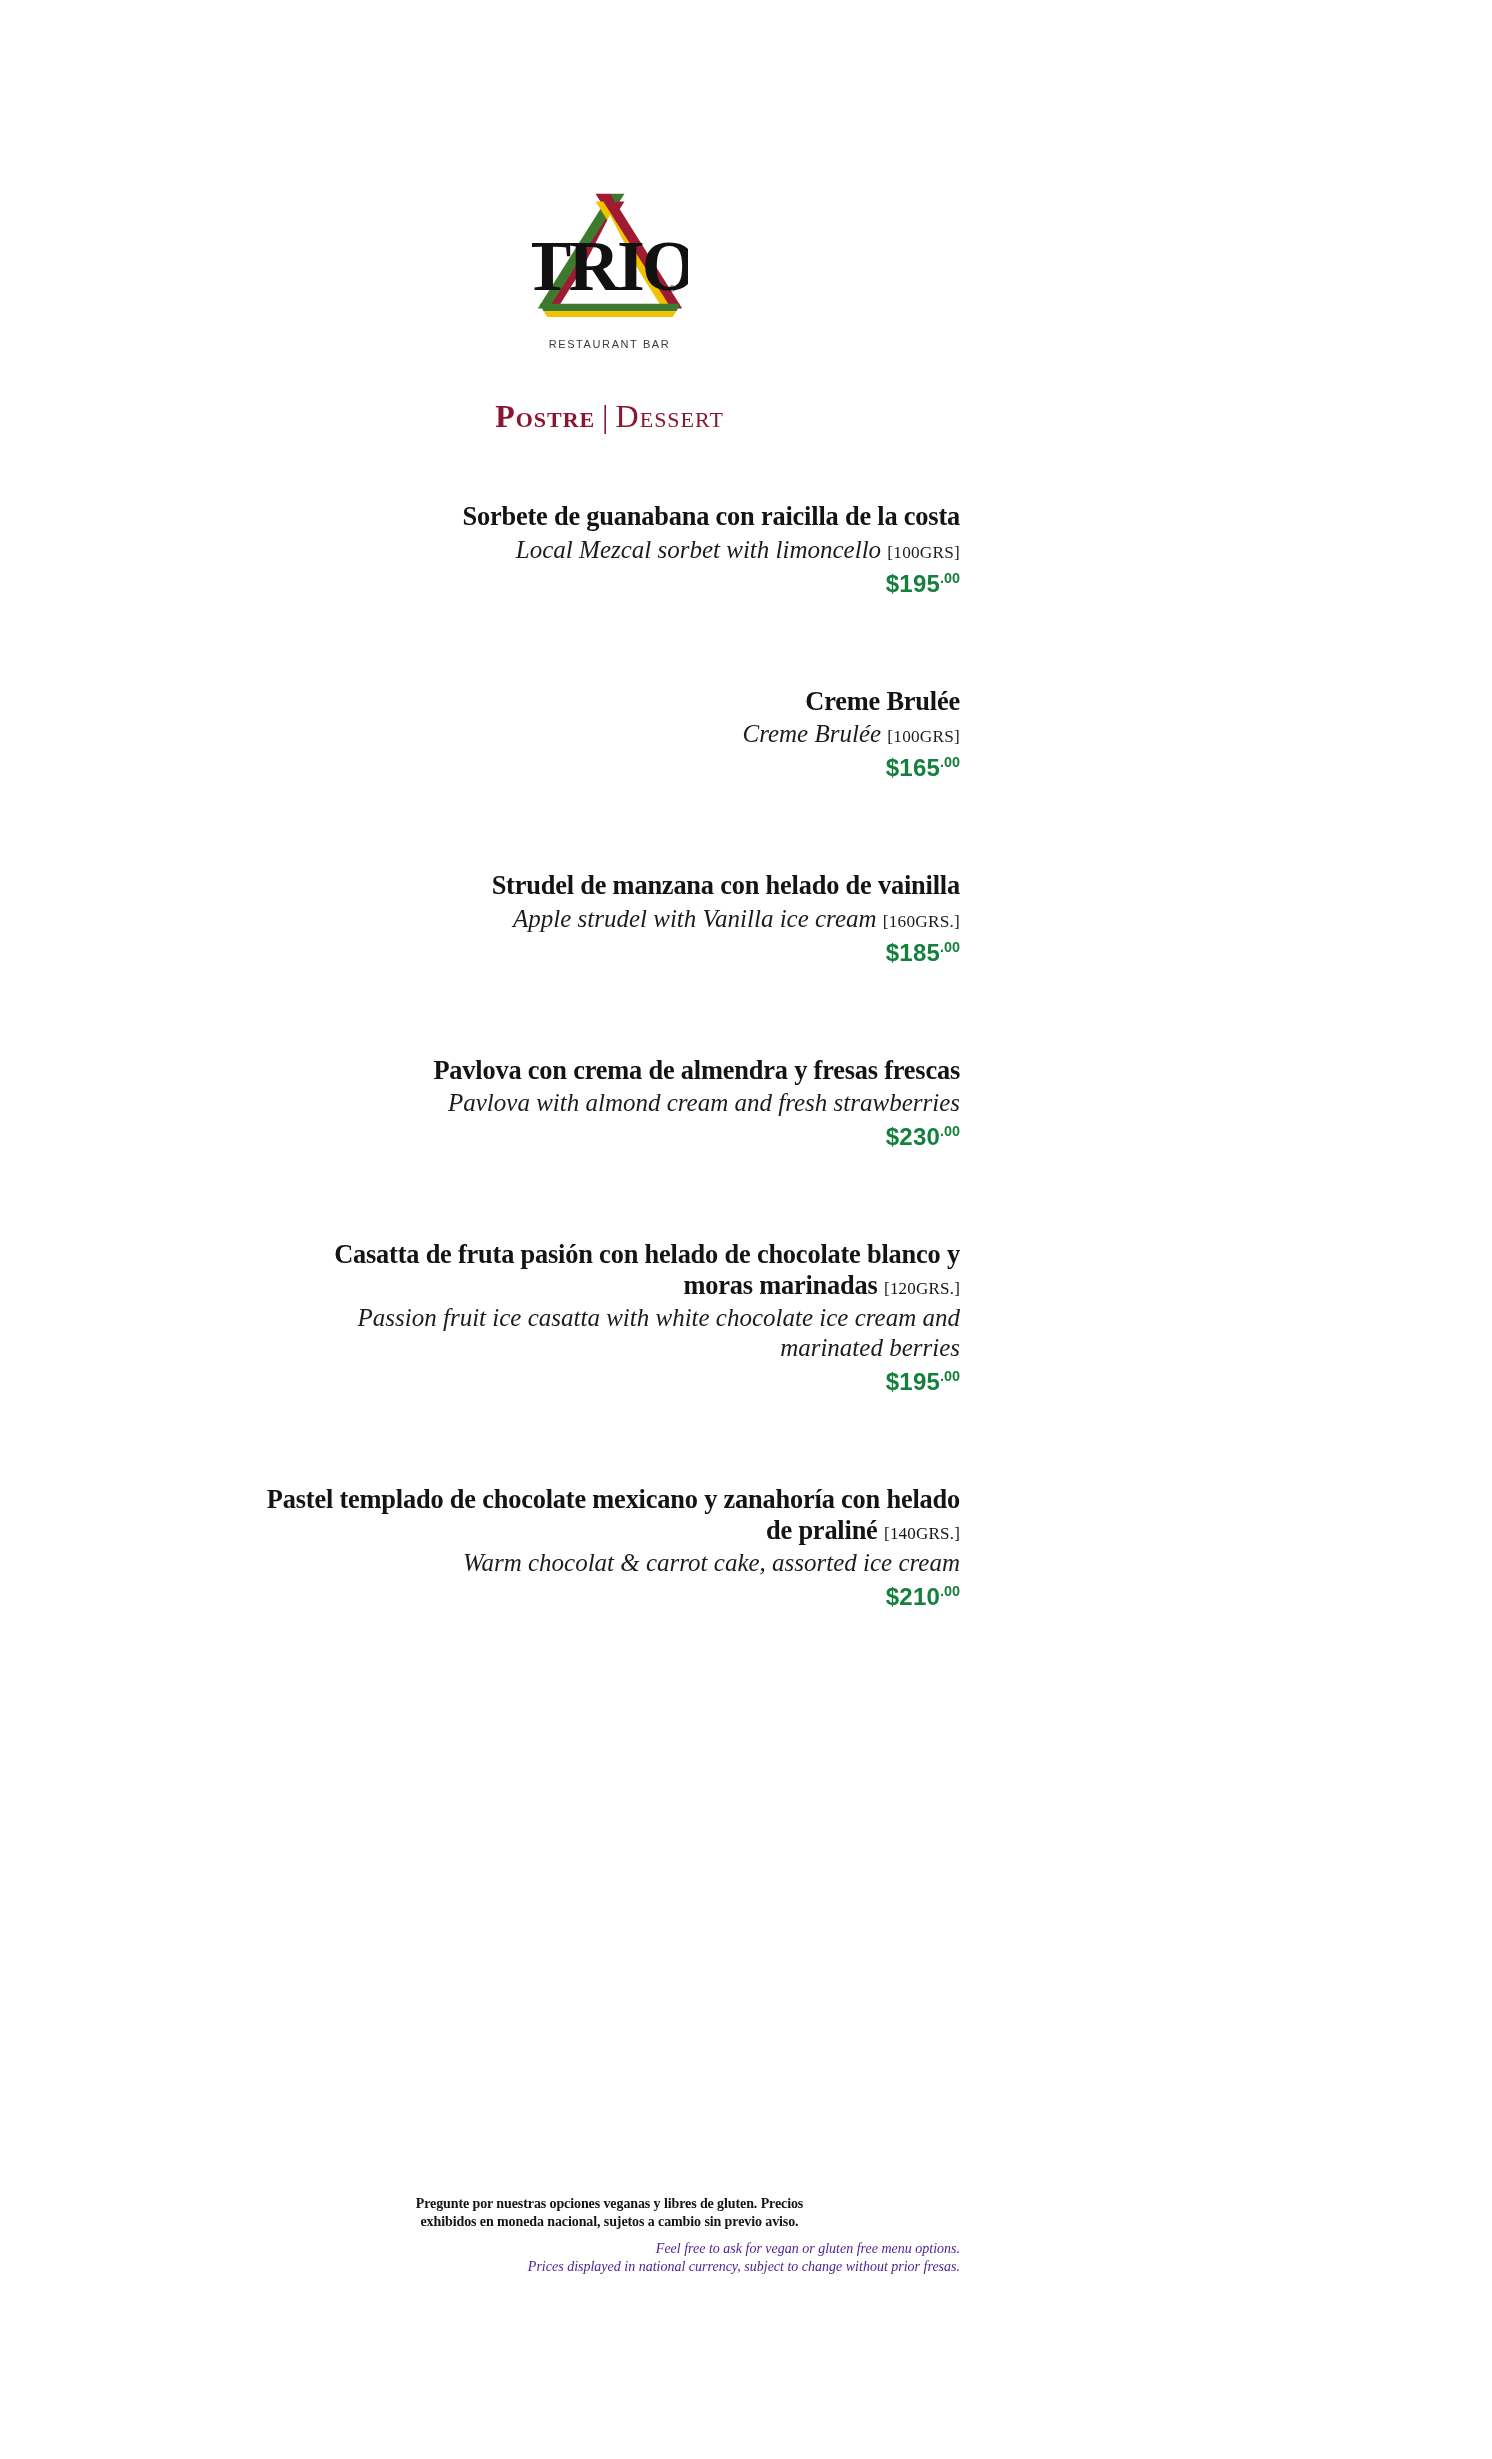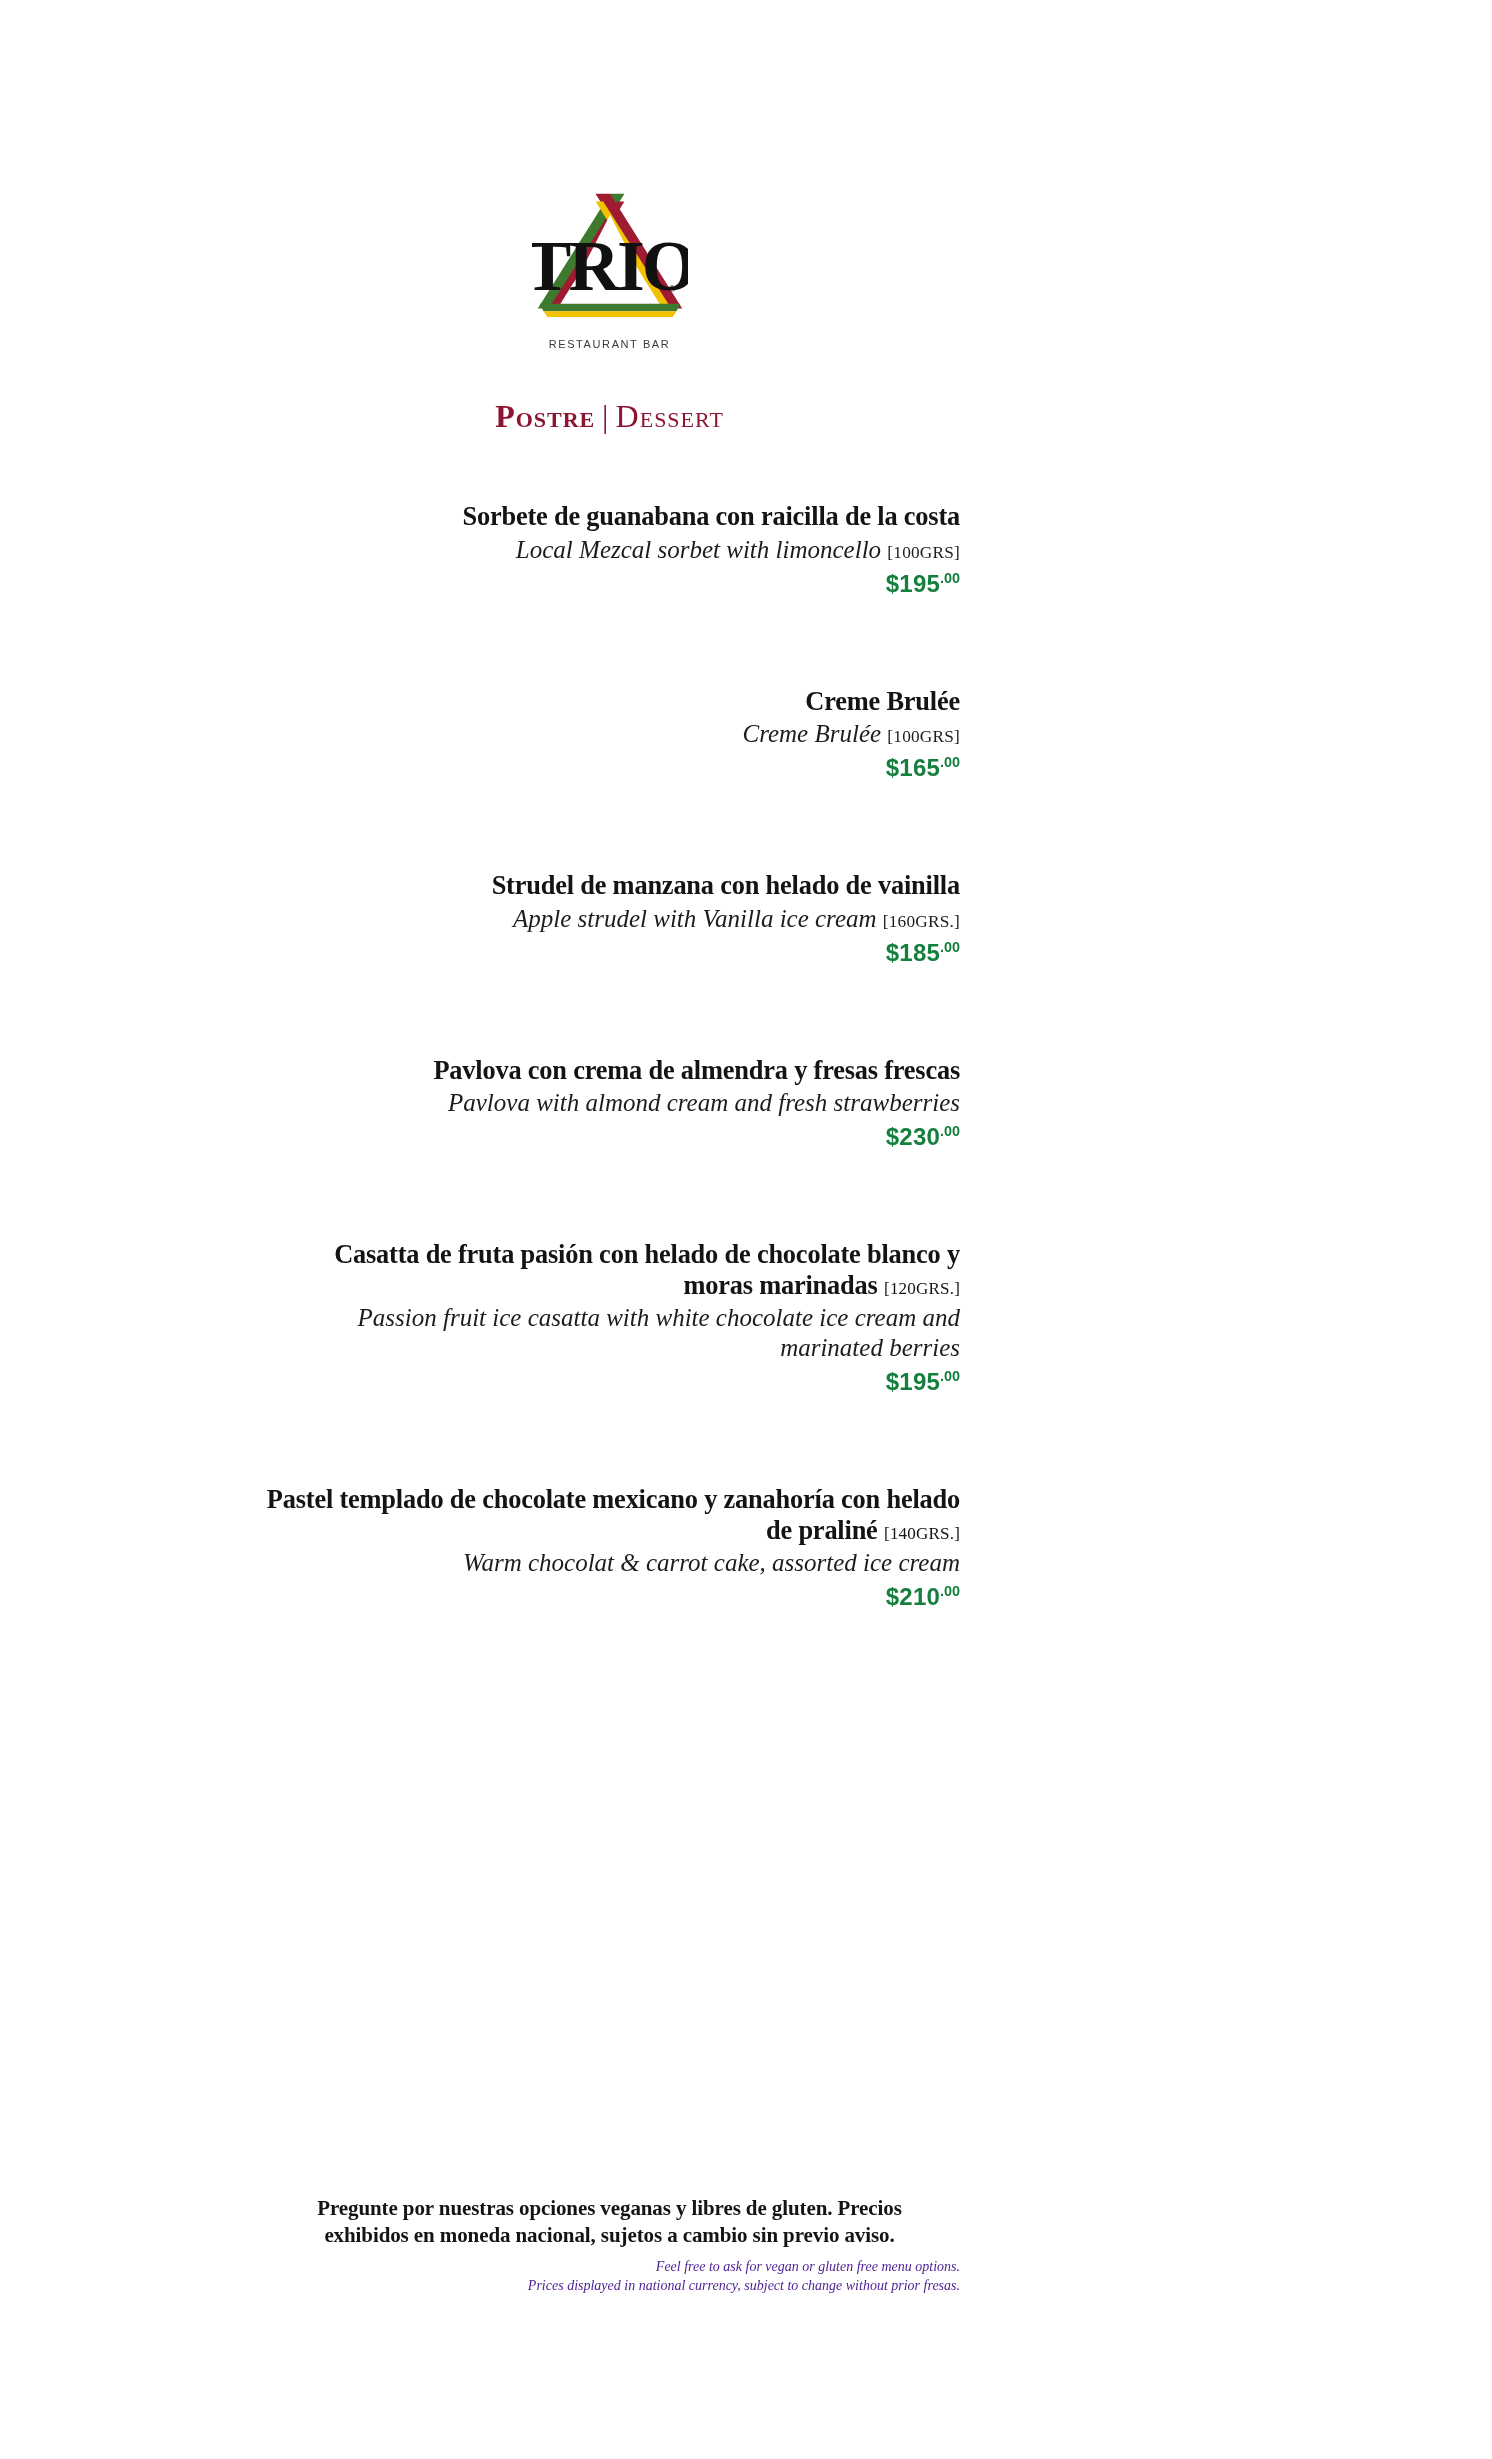--- a/index.html
+++ b/index.html
@@ -134,21 +134,21 @@
   
   .footer {
     position: absolute;
     left: 259px;
     top: 2195px;
     width: 701px;
     text-align: center;
   }
   .footer-es {
     font-weight: bold;
-    font-size: 21px;
+    font-size: 14px;
     line-height: 1.3;
     color: #141414;
     letter-spacing: -0.1px;
   }
   .footer-en {
     margin-top: 8.6px;
     font-style: italic;
     font-size: 14px;
     line-height: 1.32;
     color: #4c1d95;

